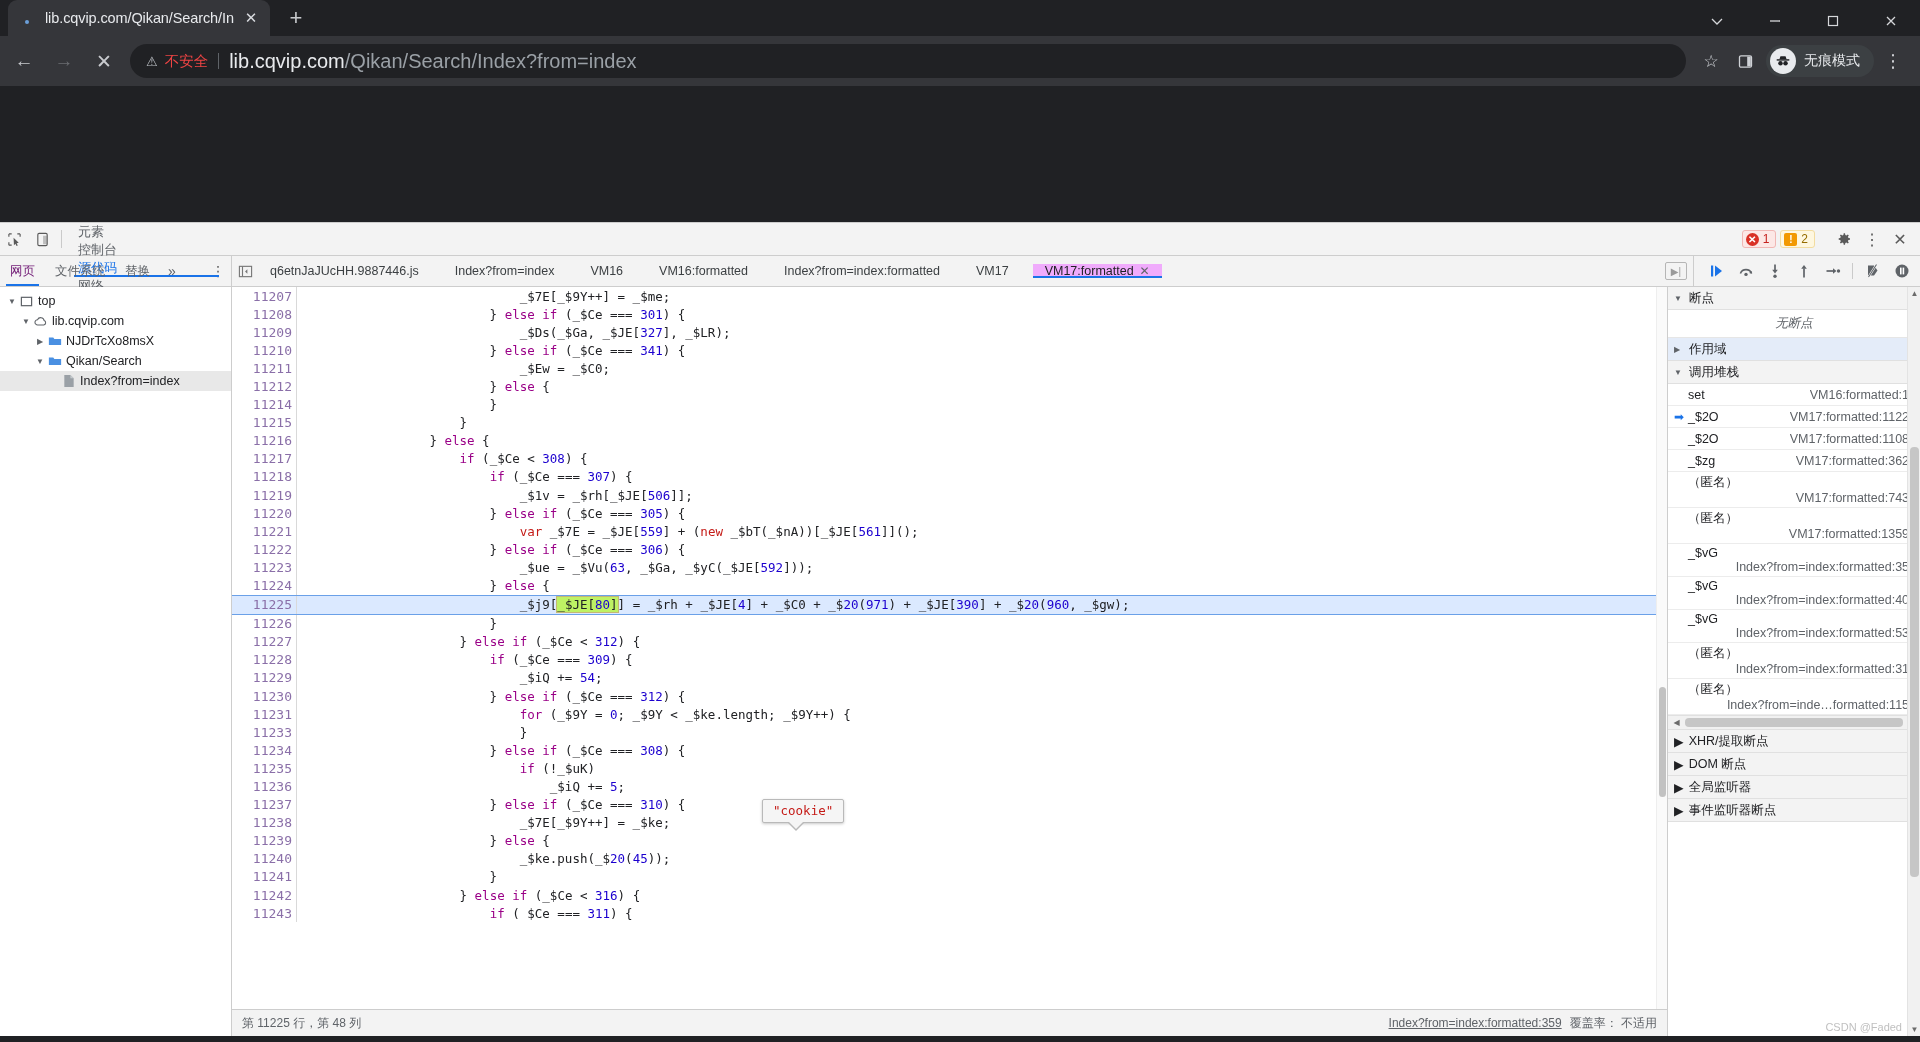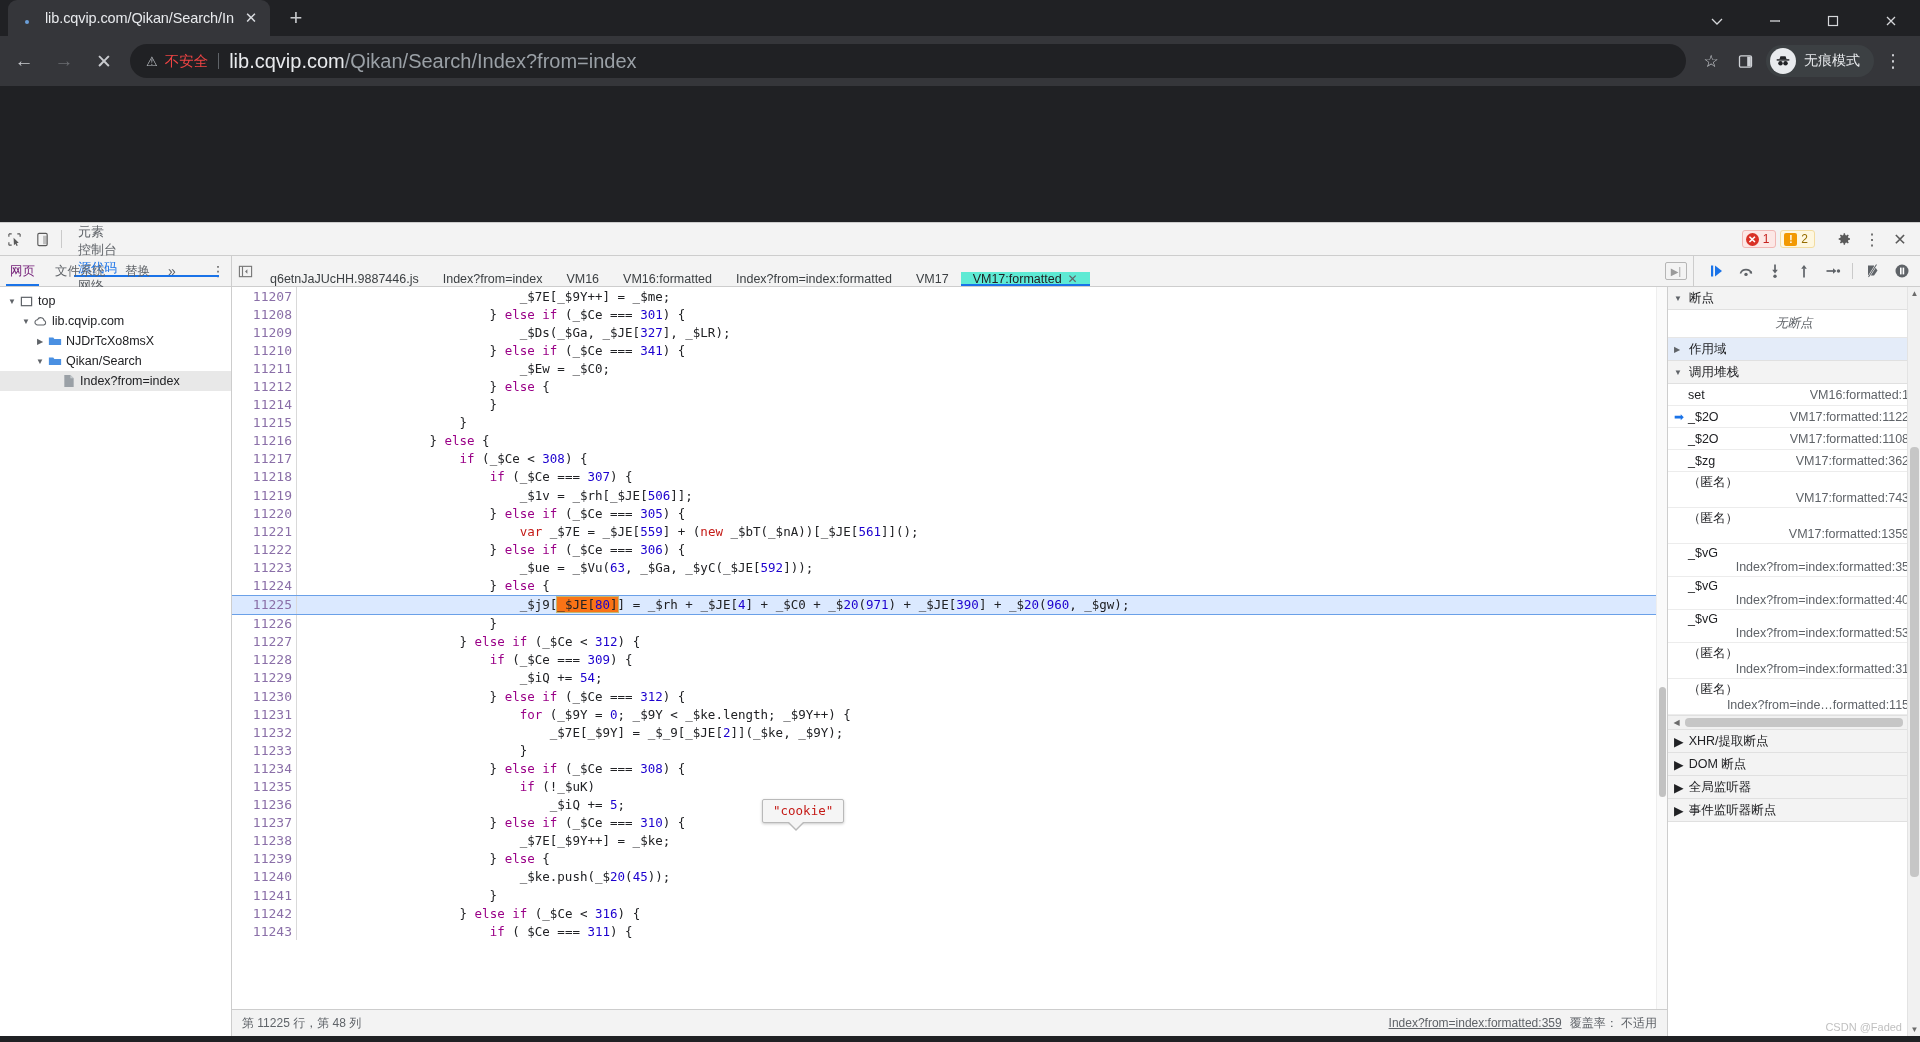--- a/index.html
+++ b/index.html
@@ -161,21 +161,21 @@
     height: 2px; background: #1a73e8;
   }
   .nav-more { display: flex; align-items: center; padding: 0 8px; color: #5f6368; font-size: 14px; }
   .nav-kebab { display: flex; align-items: center; padding: 0 6px; margin-left: auto; color: #5a5a5a; font-size: 14px; }
   #editor-tabs { flex: 1 1 auto; display: flex; align-items: stretch; min-width: 0; overflow: hidden; }
   .panel-toggle { width: 26px; display: flex; align-items: center; justify-content: center; color: #777; }
   .ed-tab {
     display: flex; align-items: center; gap: 6px; padding: 0 12px;
     font-size: 12.5px; color: #3c4043; position: relative; white-space: nowrap;
   }
-  .ed-tab.active { background: #5eead4; color: #202124; }
+  .ed-tab.active { background: #f0abfc; color: #202124; }
   .ed-tab.active::after {
     content: ""; position: absolute; left: 0; right: 0; bottom: 0;
     height: 2px; background: #1a73e8;
   }
   .ed-tab .x { font-size: 12px; color: #5f6368; }
   #editor-tabs-right { margin-left: auto; display: flex; align-items: center; }
   .collapse-box {
     width: 22px; height: 18px; border: 1px solid #b5b5b5; border-radius: 2px;
     display: flex; align-items: center; justify-content: center;
     color: #9a9a9a; font-size: 10px; margin: 0 6px;
@@ -254,21 +254,21 @@
     border-left: 7px solid transparent; border-right: 7px solid transparent;
     border-top: 7px solid #f5f5f5;
   }
   #cookie-tip::before {
     content: ""; position: absolute; left: 25px; bottom: -9px;
     border-left: 8px solid transparent; border-right: 8px solid transparent;
     border-top: 8px solid #b9b9b9;
   }
   
   .tok-sel {
-    background: #f97316; outline: 1px solid #c4b774;
+    background: #bef264; outline: 1px solid #c4b774;
   }
 
   
   #status-bar {
     height: 27px; flex: 0 0 27px; background: #f3f3f3;
     border-top: 1px solid #cdcdcd; display: flex; align-items: center;
     font-size: 12px; color: #5f6368; padding: 0 10px;
   }
   #status-left { white-space: nowrap; }
   #status-right { margin-left: auto; display: flex; align-items: center; gap: 8px; }
@@ -486,21 +486,21 @@
     </div>
 
     <div id="editor-tabs">
       <div class="panel-toggle">
         <svg width="15" height="15" viewBox="0 0 16 16">
             <rect x="1.5" y="2.5" width="13" height="11" stroke="#777" stroke-width="1.2" fill="none"></rect>
             <path d="M10 5.5L7.5 8 10 10.5z" fill="#777"></path>
             <path d="M4.8 2.5v11" stroke="#777" stroke-width="1.2"></path>
           </svg>
       </div>
-      <div id="editor-tabs-list" style="display:flex;align-items:flex-end;min-width:0;">
+      <div id="editor-tabs-list" style="display:flex;align-items:center;min-width:0;gap:12px;">
           <div class="ed-tab">
             <span>q6etnJaJUcHH.9887446.js</span>
           </div>
           <div class="ed-tab">
             <span>Index?from=index</span>
           </div>
           <div class="ed-tab">
             <span>VM16</span>
           </div>
           <div class="ed-tab">
@@ -649,21 +649,20 @@
             <div class="cline"><div class="gutter">11222</div><div class="gutter-border"></div><div class="ctext">                        } <span class="kw2">else</span> <span class="kw2">if</span> (_$Ce === <span class="num">306</span>) {</div></div>
             <div class="cline"><div class="gutter">11223</div><div class="gutter-border"></div><div class="ctext">                            _$ue = _$Vu(<span class="num">63</span>, _$Ga, _$yC(_$JE[<span class="num">592</span>]));</div></div>
             <div class="cline"><div class="gutter">11224</div><div class="gutter-border"></div><div class="ctext">                        } <span class="kw2">else</span> {</div></div>
             <div class="cline hl"><div class="gutter">11225</div><div class="gutter-border"></div><div class="ctext">                            _$j9[<span class="tok-sel">_$JE[<span class="num">80</span>]</span>] = _$rh + _$JE[<span class="num">4</span>] + _$C0 + _$<span class="num">20</span>(<span class="num">971</span>) + _$JE[<span class="num">390</span>] + _$<span class="num">20</span>(<span class="num">960</span>, _$gw);</div></div>
             <div class="cline"><div class="gutter">11226</div><div class="gutter-border"></div><div class="ctext">                        }</div></div>
             <div class="cline"><div class="gutter">11227</div><div class="gutter-border"></div><div class="ctext">                    } <span class="kw2">else</span> <span class="kw2">if</span> (_$Ce &lt; <span class="num">312</span>) {</div></div>
             <div class="cline"><div class="gutter">11228</div><div class="gutter-border"></div><div class="ctext">                        <span class="kw2">if</span> (_$Ce === <span class="num">309</span>) {</div></div>
             <div class="cline"><div class="gutter">11229</div><div class="gutter-border"></div><div class="ctext">                            _$iQ += <span class="num">54</span>;</div></div>
             <div class="cline"><div class="gutter">11230</div><div class="gutter-border"></div><div class="ctext">                        } <span class="kw2">else</span> <span class="kw2">if</span> (_$Ce === <span class="num">312</span>) {</div></div>
             <div class="cline"><div class="gutter">11231</div><div class="gutter-border"></div><div class="ctext">                            <span class="kw2">for</span> (_$9Y = <span class="num">0</span>; _$9Y &lt; _$ke.length; _$9Y++) {</div></div>
-            <div class="cline"><div class="gutter">11232</div><div class="gutter-border"></div><div class="ctext">                                _$7E[_$9Y] = _$_9[_$JE[<span class="num">2</span>]](_$ke, _$9Y);</div></div>
             <div class="cline"><div class="gutter">11233</div><div class="gutter-border"></div><div class="ctext">                            }</div></div>
             <div class="cline"><div class="gutter">11234</div><div class="gutter-border"></div><div class="ctext">                        } <span class="kw2">else</span> <span class="kw2">if</span> (_$Ce === <span class="num">308</span>) {</div></div>
             <div class="cline"><div class="gutter">11235</div><div class="gutter-border"></div><div class="ctext">                            <span class="kw2">if</span> (!_$uK)</div></div>
             <div class="cline"><div class="gutter">11236</div><div class="gutter-border"></div><div class="ctext">                                _$iQ += <span class="num">5</span>;</div></div>
             <div class="cline"><div class="gutter">11237</div><div class="gutter-border"></div><div class="ctext">                        } <span class="kw2">else</span> <span class="kw2">if</span> (_$Ce === <span class="num">310</span>) {</div></div>
             <div class="cline"><div class="gutter">11238</div><div class="gutter-border"></div><div class="ctext">                            _$7E[_$9Y++] = _$ke;</div></div>
             <div class="cline"><div class="gutter">11239</div><div class="gutter-border"></div><div class="ctext">                        } <span class="kw2">else</span> {</div></div>
             <div class="cline"><div class="gutter">11240</div><div class="gutter-border"></div><div class="ctext">                            _$ke.push(_$<span class="num">20</span>(<span class="num">45</span>));</div></div>
             <div class="cline"><div class="gutter">11241</div><div class="gutter-border"></div><div class="ctext">                        }</div></div>
             <div class="cline"><div class="gutter">11242</div><div class="gutter-border"></div><div class="ctext">                    } <span class="kw2">else</span> <span class="kw2">if</span> (_$Ce &lt; <span class="num">316</span>) {</div></div>

